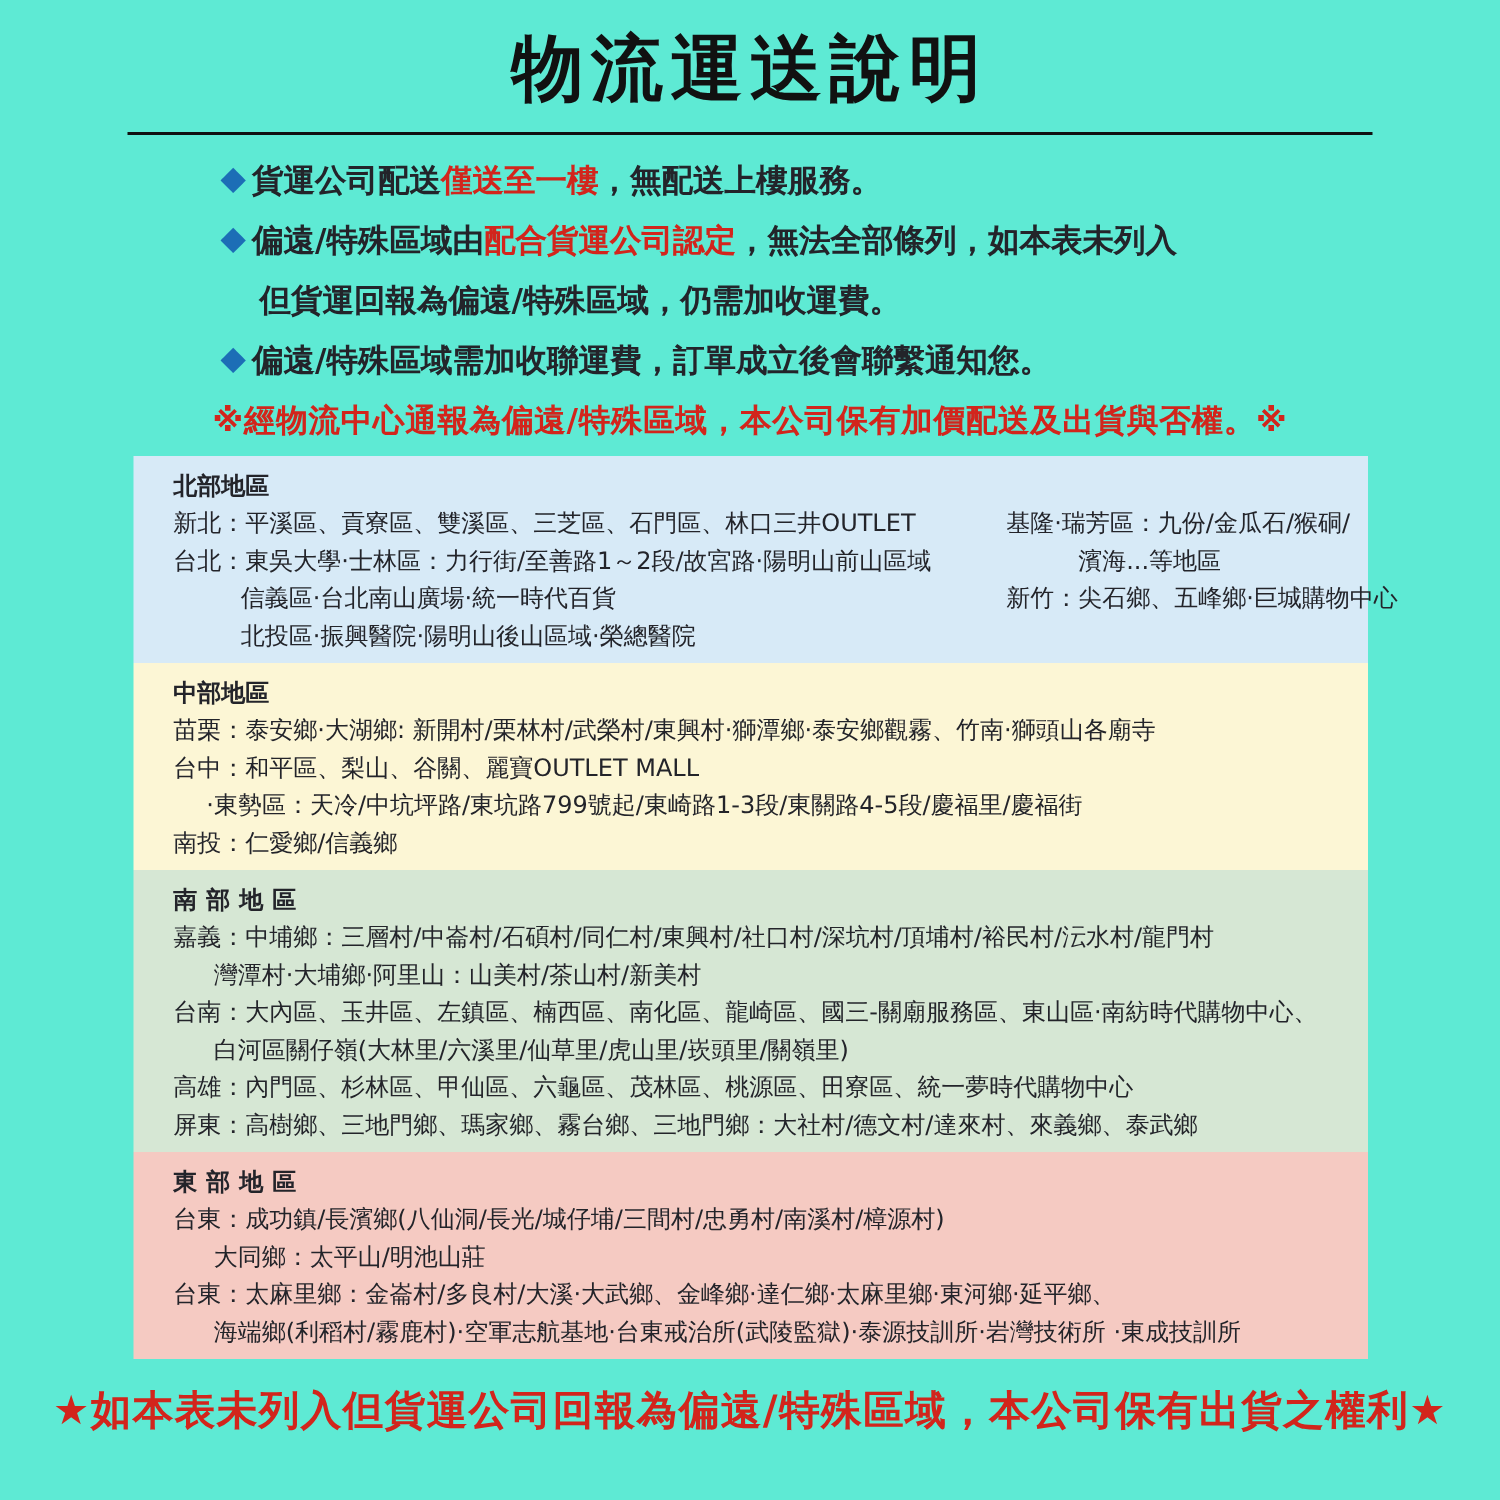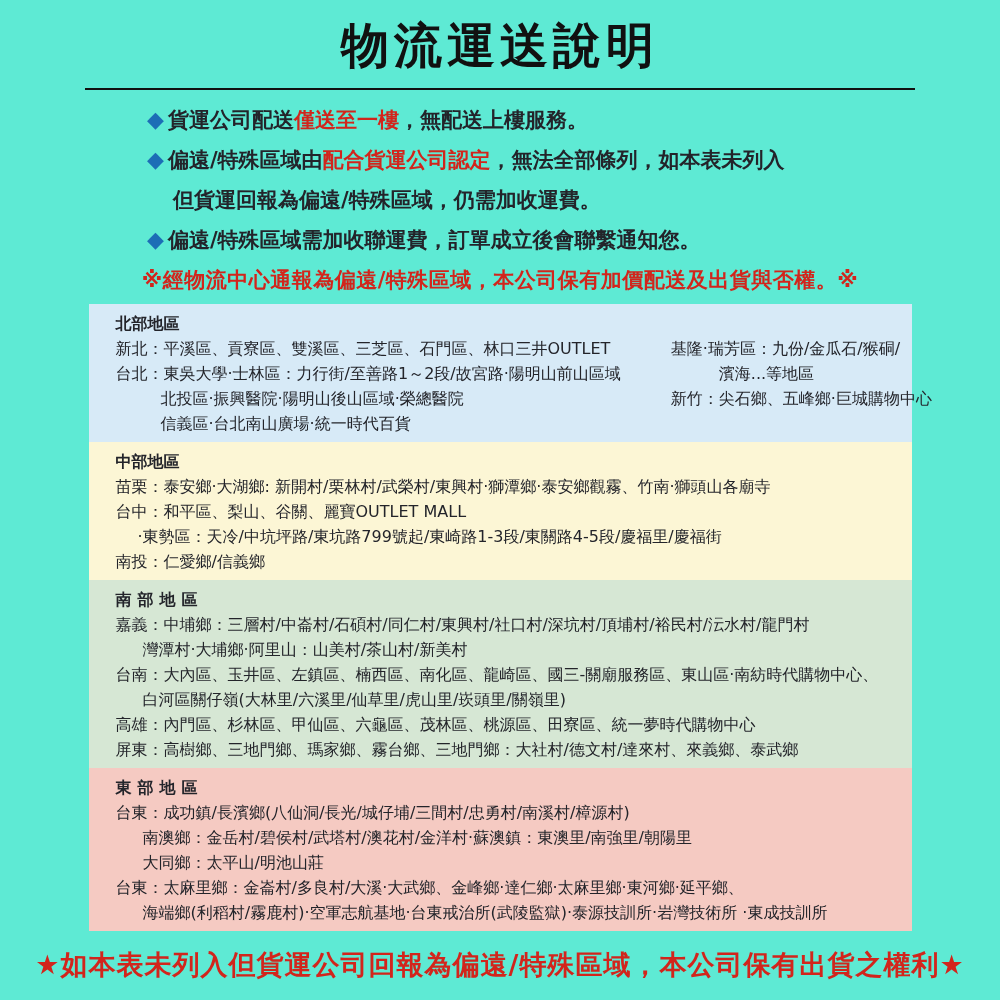--- a/index.html
+++ b/index.html
@@ -91,22 +91,22 @@
   <div class="notice">※經物流中心通報為偏遠/特殊區域，本公司保有加價配送及出貨與否權。※</div>
 
   <div class="sections">
 
     <div class="sec sec-north">
       <div class="sec-header">北部地區</div>
       <div class="north-body">
         <div class="north-left">
           <div class="sec-line">新北：平溪區、貢寮區、雙溪區、三芝區、石門區、林口三井OUTLET</div>
           <div class="sec-line">台北：東吳大學·士林區：力行街/至善路1～2段/故宮路·陽明山前山區域</div>
+          <div class="sec-line ind-45">信義區·台北南山廣場·統一時代百貨</div>
           <div class="sec-line ind-45">北投區·振興醫院·陽明山後山區域·榮總醫院</div>
-          <div class="sec-line ind-45">信義區·台北南山廣場·統一時代百貨</div>
         </div>
         <div class="north-divider"></div>
         <div class="north-right">
           <div class="sec-line">基隆·瑞芳區：九份/金瓜石/猴硐/</div>
           <div class="sec-line ind-48">濱海...等地區</div>
           <div class="sec-line">新竹：尖石鄉、五峰鄉·巨城購物中心</div>
         </div>
       </div>
     </div>
 
@@ -124,21 +124,20 @@
       <div class="sec-line ind-27">灣潭村·大埔鄉·阿里山：山美村/茶山村/新美村</div>
       <div class="sec-line">台南：大內區、玉井區、左鎮區、楠西區、南化區、龍崎區、國三-關廟服務區、東山區·南紡時代購物中心、</div>
       <div class="sec-line ind-27">白河區關仔嶺(大林里/六溪里/仙草里/虎山里/崁頭里/關嶺里)</div>
       <div class="sec-line">高雄：內門區、杉林區、甲仙區、六龜區、茂林區、桃源區、田寮區、統一夢時代購物中心</div>
       <div class="sec-line">屏東：高樹鄉、三地門鄉、瑪家鄉、霧台鄉、三地門鄉：大社村/德文村/達來村、來義鄉、泰武鄉</div>
     </div>
 
     <div class="sec sec-east">
       <div class="sec-header spread">東部地區</div>
       <div class="sec-line">台東：成功鎮/長濱鄉(八仙洞/長光/城仔埔/三間村/忠勇村/南溪村/樟源村)</div>
-      <div class="sec-line ind-27">南澳鄉：金岳村/碧侯村/武塔村/澳花村/金洋村·蘇澳鎮：東澳里/南強里/朝陽里</div>
       <div class="sec-line ind-27">大同鄉：太平山/明池山莊</div>
       <div class="sec-line">台東：太麻里鄉：金崙村/多良村/大溪·大武鄉、金峰鄉·達仁鄉·太麻里鄉·東河鄉·延平鄉、</div>
       <div class="sec-line ind-27">海端鄉(利稻村/霧鹿村)·空軍志航基地·台東戒治所(武陵監獄)·泰源技訓所·岩灣技術所 ·東成技訓所</div>
     </div>
 
   </div>
 
   <div class="footer">★如本表未列入但貨運公司回報為偏遠/特殊區域，本公司保有出貨之權利★</div>
 
 </div>

